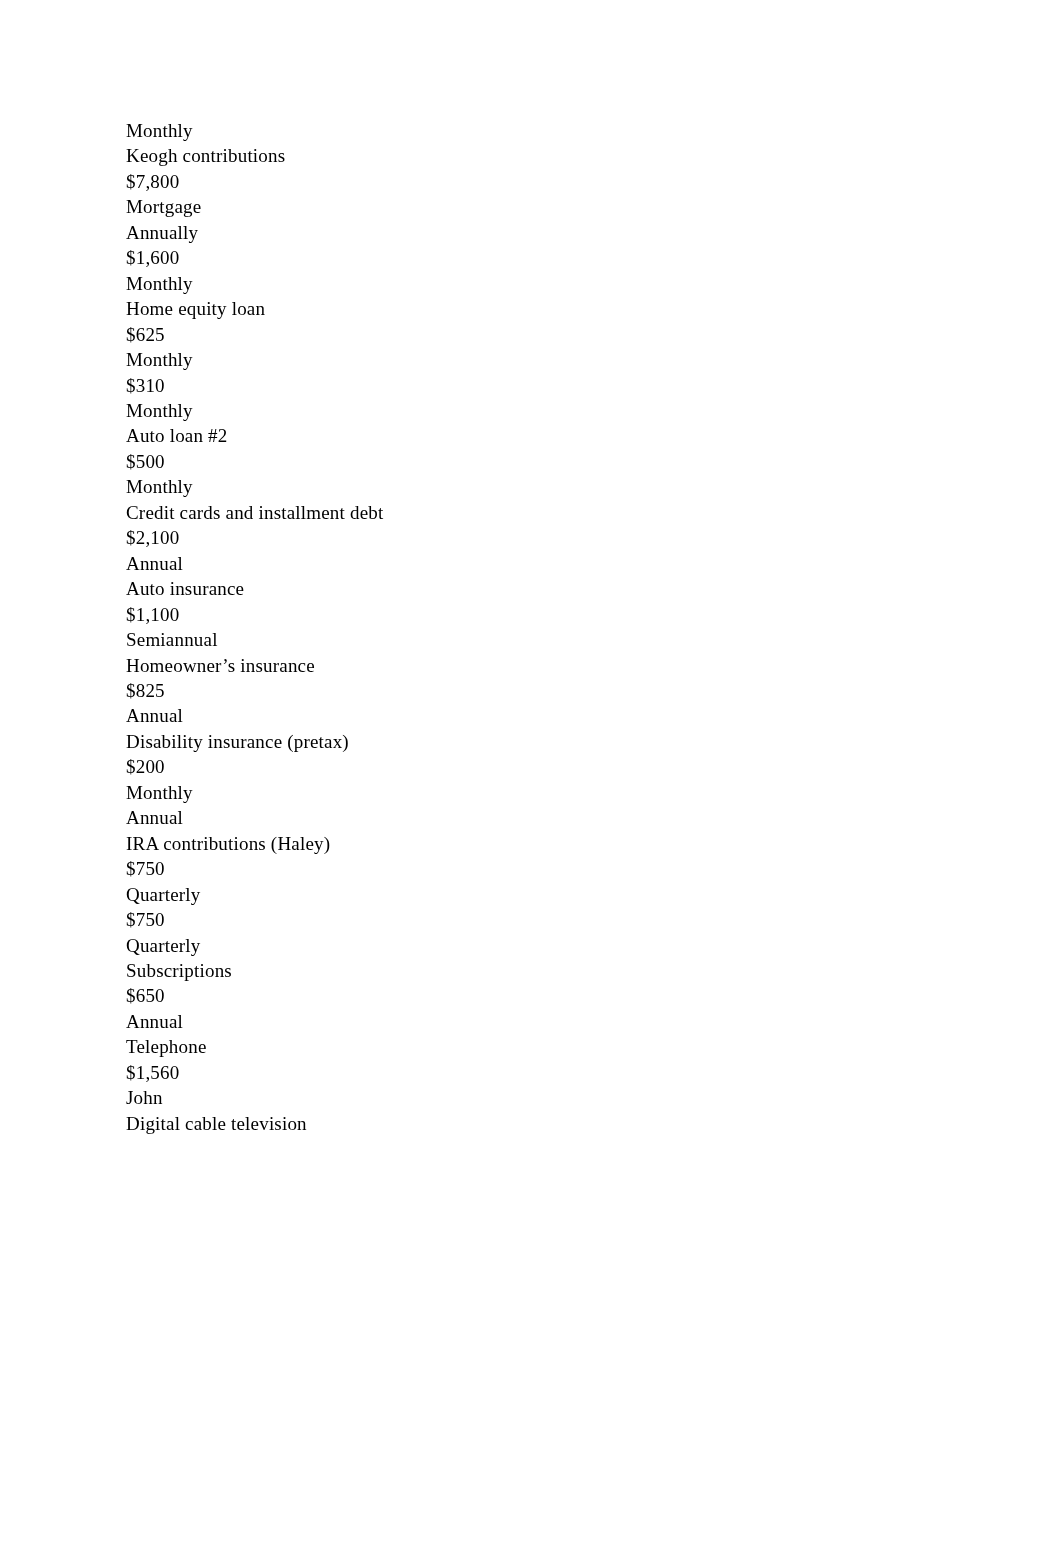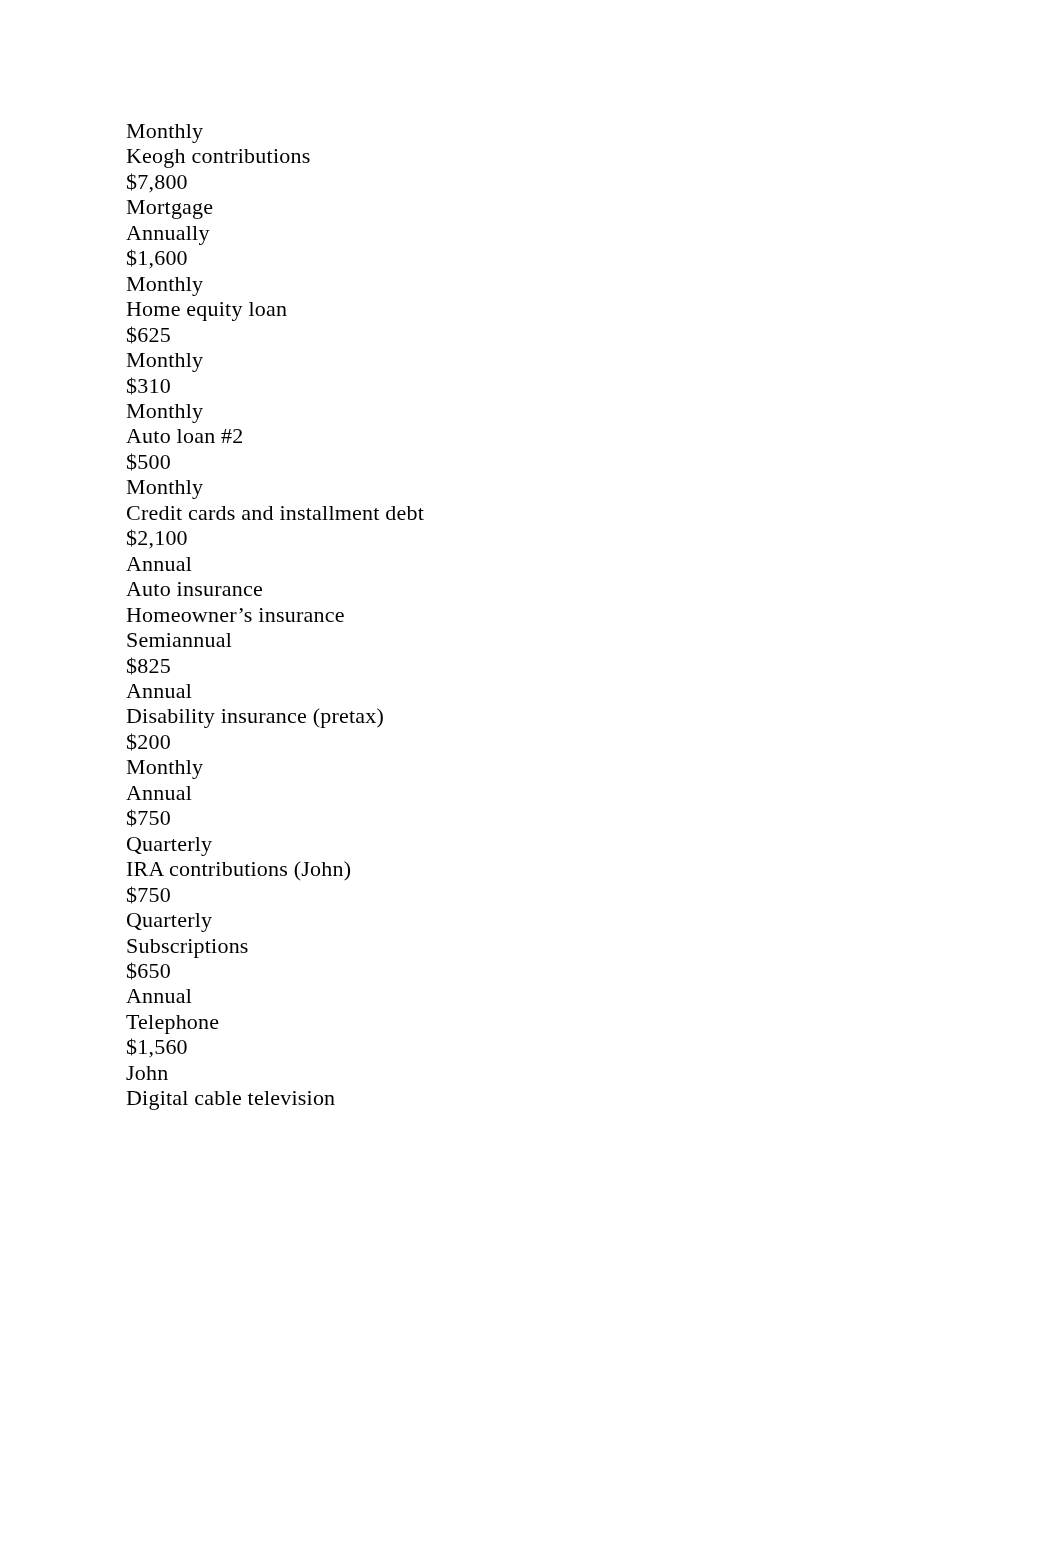--- a/index.html
+++ b/index.html
@@ -22,21 +22,21 @@
     width: 1062px;
     height: 1561px;
     padding: 118px 0 0 126px;
     background: #ffffff;
   }
   .doc-body {
     display: block;
   }
   .doc-line {
     display: block;
-    font-size: 22px;
+    font-size: 19px;
     line-height: 25.45px;
     letter-spacing: 0.01em;
     white-space: pre;
     color: #000000;
   }
 </style>
 </head>
 <body>
 
 <div class="page">
@@ -53,31 +53,32 @@
       <span class="doc-line">Monthly</span>
       <span class="doc-line">$310</span>
       <span class="doc-line">Monthly</span>
       <span class="doc-line">Auto loan #2</span>
       <span class="doc-line">$500</span>
       <span class="doc-line">Monthly</span>
       <span class="doc-line">Credit cards and installment debt</span>
       <span class="doc-line">$2,100</span>
       <span class="doc-line">Annual</span>
       <span class="doc-line">Auto insurance</span>
+      <span class="doc-line">$1,100</span>
+      <span class="doc-line">Semiannual</span>
       <span class="doc-line">Homeowner’s insurance</span>
-      <span class="doc-line">Semiannual</span>
       <span class="doc-line">$825</span>
       <span class="doc-line">Annual</span>
       <span class="doc-line">Disability insurance (pretax)</span>
       <span class="doc-line">$200</span>
       <span class="doc-line">Monthly</span>
       <span class="doc-line">Annual</span>
+      <span class="doc-line">IRA contributions (Haley)</span>
       <span class="doc-line">$750</span>
       <span class="doc-line">Quarterly</span>
-      <span class="doc-line">IRA contributions (John)</span>
       <span class="doc-line">$750</span>
       <span class="doc-line">Quarterly</span>
       <span class="doc-line">Subscriptions</span>
       <span class="doc-line">$650</span>
       <span class="doc-line">Annual</span>
       <span class="doc-line">Telephone</span>
       <span class="doc-line">$1,560</span>
       <span class="doc-line">John</span>
       <span class="doc-line">Digital cable television</span>
     </div>

